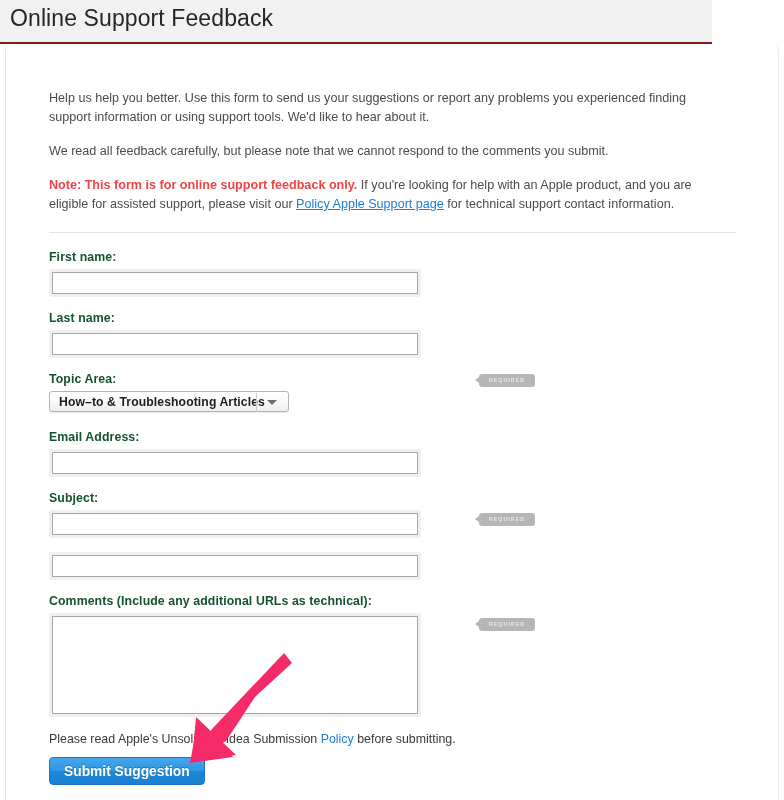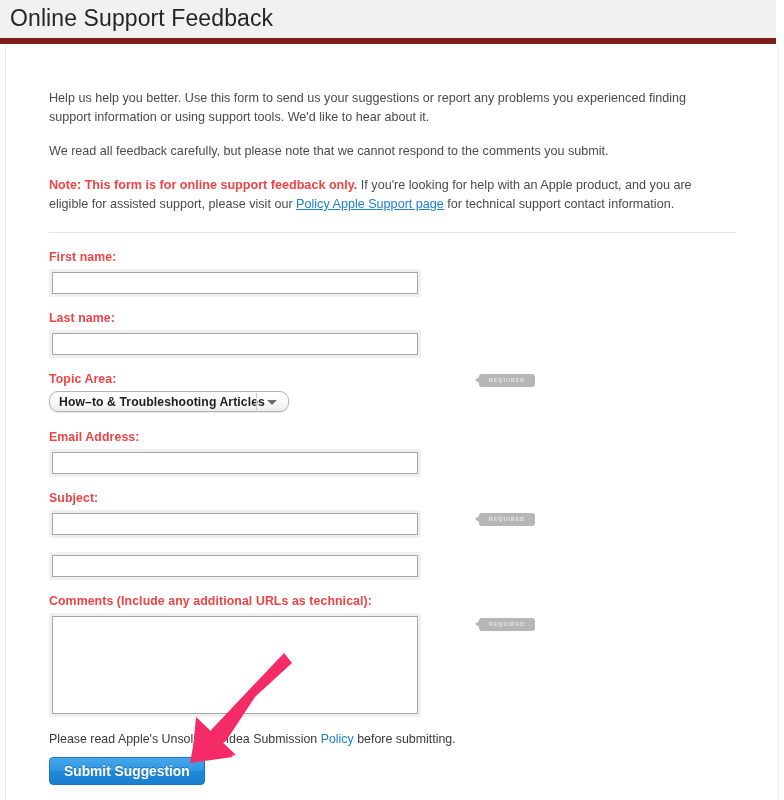--- a/index.html
+++ b/index.html
@@ -12,24 +12,24 @@
     height: 800px;
     font-family: "Liberation Sans", sans-serif;
     overflow: hidden;
     position: relative;
   }
 
   
   .win-header {
     position: absolute;
     left: 0; top: 0;
-    width: 776px;
+    width: 712px;
     height: 44px;
     background: #f1f1f1;
-    border-bottom: 6px solid #7f1d1d;
+    border-bottom: 2px solid #7f1d1d;
     box-sizing: border-box;
   }
   .win-title {
     position: absolute;
     left: 10px;
     top: 5px;
     font-size: 23px;
     font-weight: 400;
     color: #262626;
     letter-spacing: 0.1px;
@@ -90,21 +90,21 @@
   .form-area { margin-top: 17px; }
 
   .field-row {
     position: relative;
     margin-bottom: 14px;
   }
   .field-label {
     display: block;
     font-size: 12.3px;
     font-weight: bold;
-    color: #ef4444;
+    color: #14532d;
     margin-bottom: 5px;
     letter-spacing: 0.1px;
   }
 
   
   .input-wrap {
     display: inline-block;
     background: #f0f0f0;
     padding: 3px;
     border-radius: 2px;
@@ -141,21 +141,21 @@
     box-sizing: content-box;
   }
 
   
   .select-wrap {
     position: relative;
     display: inline-block;
     width: 240px;
     height: 21px;
     border: 1px solid #b4b4b4;
-    border-radius: 9px;
+    border-radius: 3px;
     background: linear-gradient(to bottom, #ffffff 0%, #fbfbfb 45%, #ededed 100%);
     box-shadow: 0 1px 1px rgba(0,0,0,0.09);
     box-sizing: border-box;
   }
   .select-value {
     position: absolute;
     left: 9px;
     top: 3px;
     font-size: 12.2px;
     font-weight: bold;

